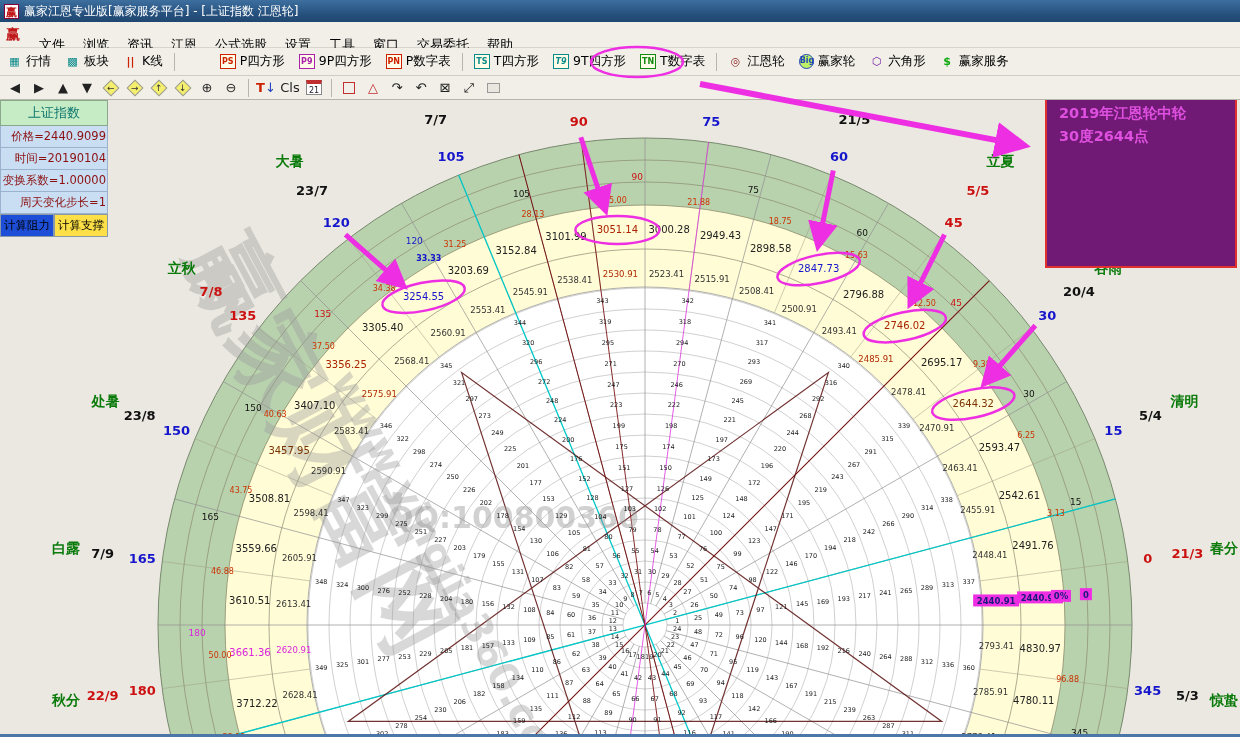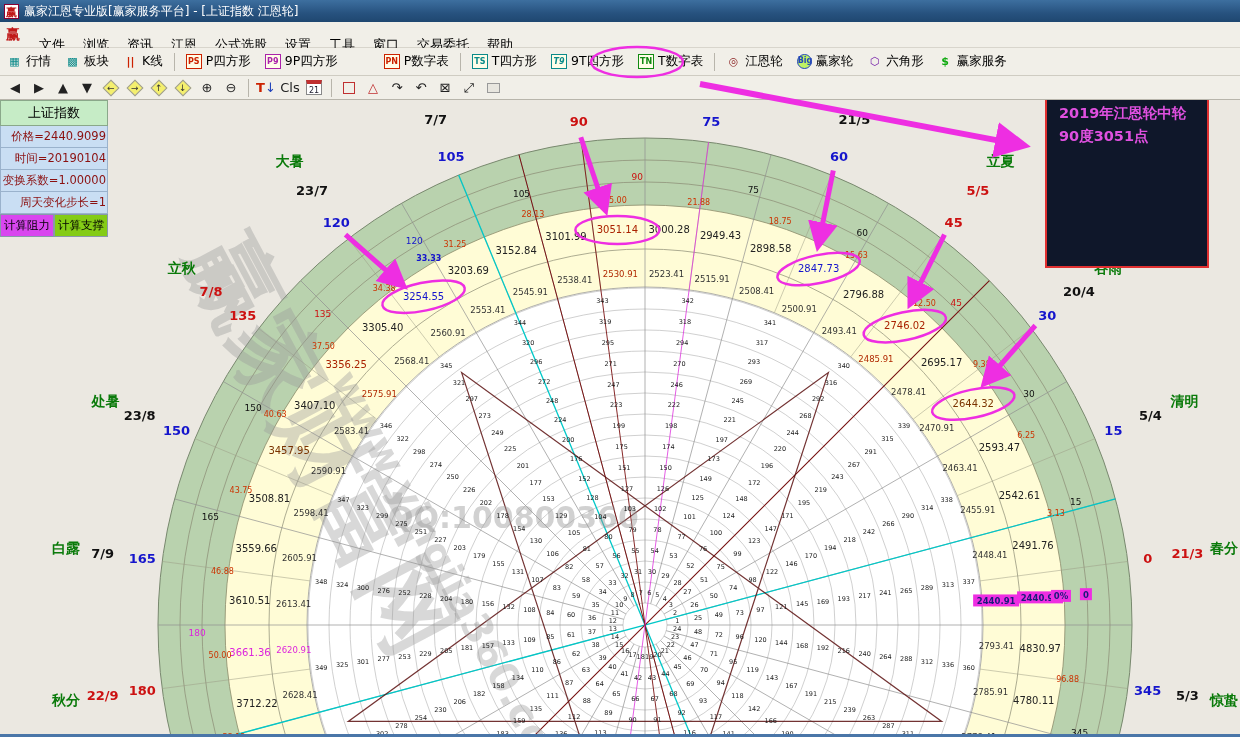--- a/index.html
+++ b/index.html
@@ -32,33 +32,33 @@
   .dmd { width:12px; height:12px; background:#f4ef6e; border:1px solid #999; transform:rotate(45deg);
     display:flex; align-items:center; justify-content:center; }
   .dmd > span { transform:rotate(-45deg); font-size:9px; color:#333; }
   .cal { width:16px; height:15px; border:1px solid #888; background:#fff; font-size:8px;
     line-height:13px; text-align:center; border-top:4px solid #c03030; color:#223; }
   .redsq { width:12px; height:12px; border:1.5px solid #c03030; background:transparent; }
   .easel { width:13px; height:10px; border:1px solid #999; background:#e8e6df; position:relative; }
 
   
   .side-panel { position:absolute; top:100px; left:0; width:108px; z-index:15; font-size:12px; }
-  .sp-title { background:#c6ecc6; border:1px solid #8aa88a; color:#000000; text-align:center;
+  .sp-title { background:#c6ecc6; border:1px solid #8aa88a; color:#0f766e; text-align:center;
     padding:3px 0; font-size:13px; }
   .sp-field { background:#c9def3; border:1px solid #9ab2cc; border-top:none; color:#8b1010;
     padding:3px 1px; white-space:nowrap; overflow:hidden; font-size:11.5px;text-align:right; }
   .sp-btns { display:flex; }
   .sp-btn { flex:1; text-align:center; padding:3px 0; border:1px solid #8899aa;
     font-size:11.5px; cursor:default; }
-  .sp-btn.b1 { background:#d946ef; }
-  .sp-btn.b2 { background:#84cc16; }
+  .sp-btn.b1 { background:#1d4ed8; }
+  .sp-btn.b2 { background:#fde047; }
 
   
-  .red-box { position:absolute; left:1045px; top:90px; width:164px; height:178px; z-index:16;
-    border:2px solid #e03030; background:#0f172a; padding:10px 0 0 12px; }
+  .red-box { position:absolute; left:1045px; top:90px; width:192px; height:178px; z-index:16;
+    border:2px solid #e03030; background:#701a75; padding:10px 0 0 12px; }
   .red-box div { color:#e050e0; font-size:14.5px; font-weight:bold; line-height:23px; white-space:nowrap; }
 
   svg.layer { position:absolute; top:0; left:0; z-index:5; }
   svg#overlay { z-index:30; pointer-events:none; }
   .bottom-strip { position:absolute; left:0; bottom:0; width:1240px; height:3px;
     background:#4a76a8; z-index:40; }
 </style>
 </head>
 <body>
 
@@ -655,29 +655,29 @@
     <div class="tb-item">
       <span class="ic" style="color: rgb(10, 138, 138);">▩</span>
       <span>板块</span>
     </div>
     <div class="tb-item">
       <span class="ic" style="color: rgb(204, 34, 0);">||</span>
       <span>K线</span>
     </div>
     <div class="t2-sep"></div>
     <div class="tb-item">
-      <span class="ic ic-box" style="color: rgb(204, 34, 0); border-color: rgb(204, 34, 0);">PS</span>
+      <span class="ic ic-box" style="color: rgb(204, 34, 0); border-color: rgb(204, 34, 0); margin-left: 34px;">PS</span>
       <span>P四方形</span>
     </div>
     <div class="tb-item">
       <span class="ic ic-box" style="color: rgb(170, 34, 170); border-color: rgb(170, 34, 170);">P9</span>
       <span>9P四方形</span>
     </div>
     <div class="tb-item">
-      <span class="ic ic-box" style="color: rgb(204, 34, 0); border-color: rgb(204, 34, 0); margin-left: 32px;">PN</span>
+      <span class="ic ic-box" style="color: rgb(204, 34, 0); border-color: rgb(204, 34, 0);">PN</span>
       <span>P数字表</span>
     </div>
     <div class="t2-sep"></div>
     <div class="tb-item">
       <span class="ic ic-box" style="color: rgb(10, 138, 138); border-color: rgb(10, 138, 138);">TS</span>
       <span>T四方形</span>
     </div>
     <div class="tb-item">
       <span class="ic ic-box" style="color: rgb(10, 138, 138); border-color: rgb(10, 138, 138); font-style: italic;">T9</span>
       <span>9T四方形</span>
@@ -764,21 +764,21 @@
   <div class="sp-field">变换系数=1.00000</div>
   <div class="sp-field">周天变化步长=1</div>
   <div class="sp-btns">
     <div class="sp-btn b1">计算阻力</div>
     <div class="sp-btn b2">计算支撑</div>
   </div>
 </div>
 
 <div class="red-box" id="redbox">
     <div>2019年江恩轮中轮</div>
-    <div>90度3051点</div>
+    <div>30度2644点</div>
   </div>
 
 <svg id="overlay" class="layer" width="1240" height="737">
     <defs>
       <marker id="ah" markerWidth="7" markerHeight="7" refX="4.5" refY="3" orient="auto">
         <path d="M0,0 L6,3 L0,6 z" fill="#ee2ee2"></path>
       </marker>
     </defs>
     <ellipse cx="637" cy="62" rx="46" ry="15" fill="none" stroke="#ee2ee2" stroke-width="2.5"></ellipse>
     <line x1="700" y1="84" x2="1022" y2="145" stroke="#ee2ee2" stroke-width="6" marker-end="url(#ah)"></line>

